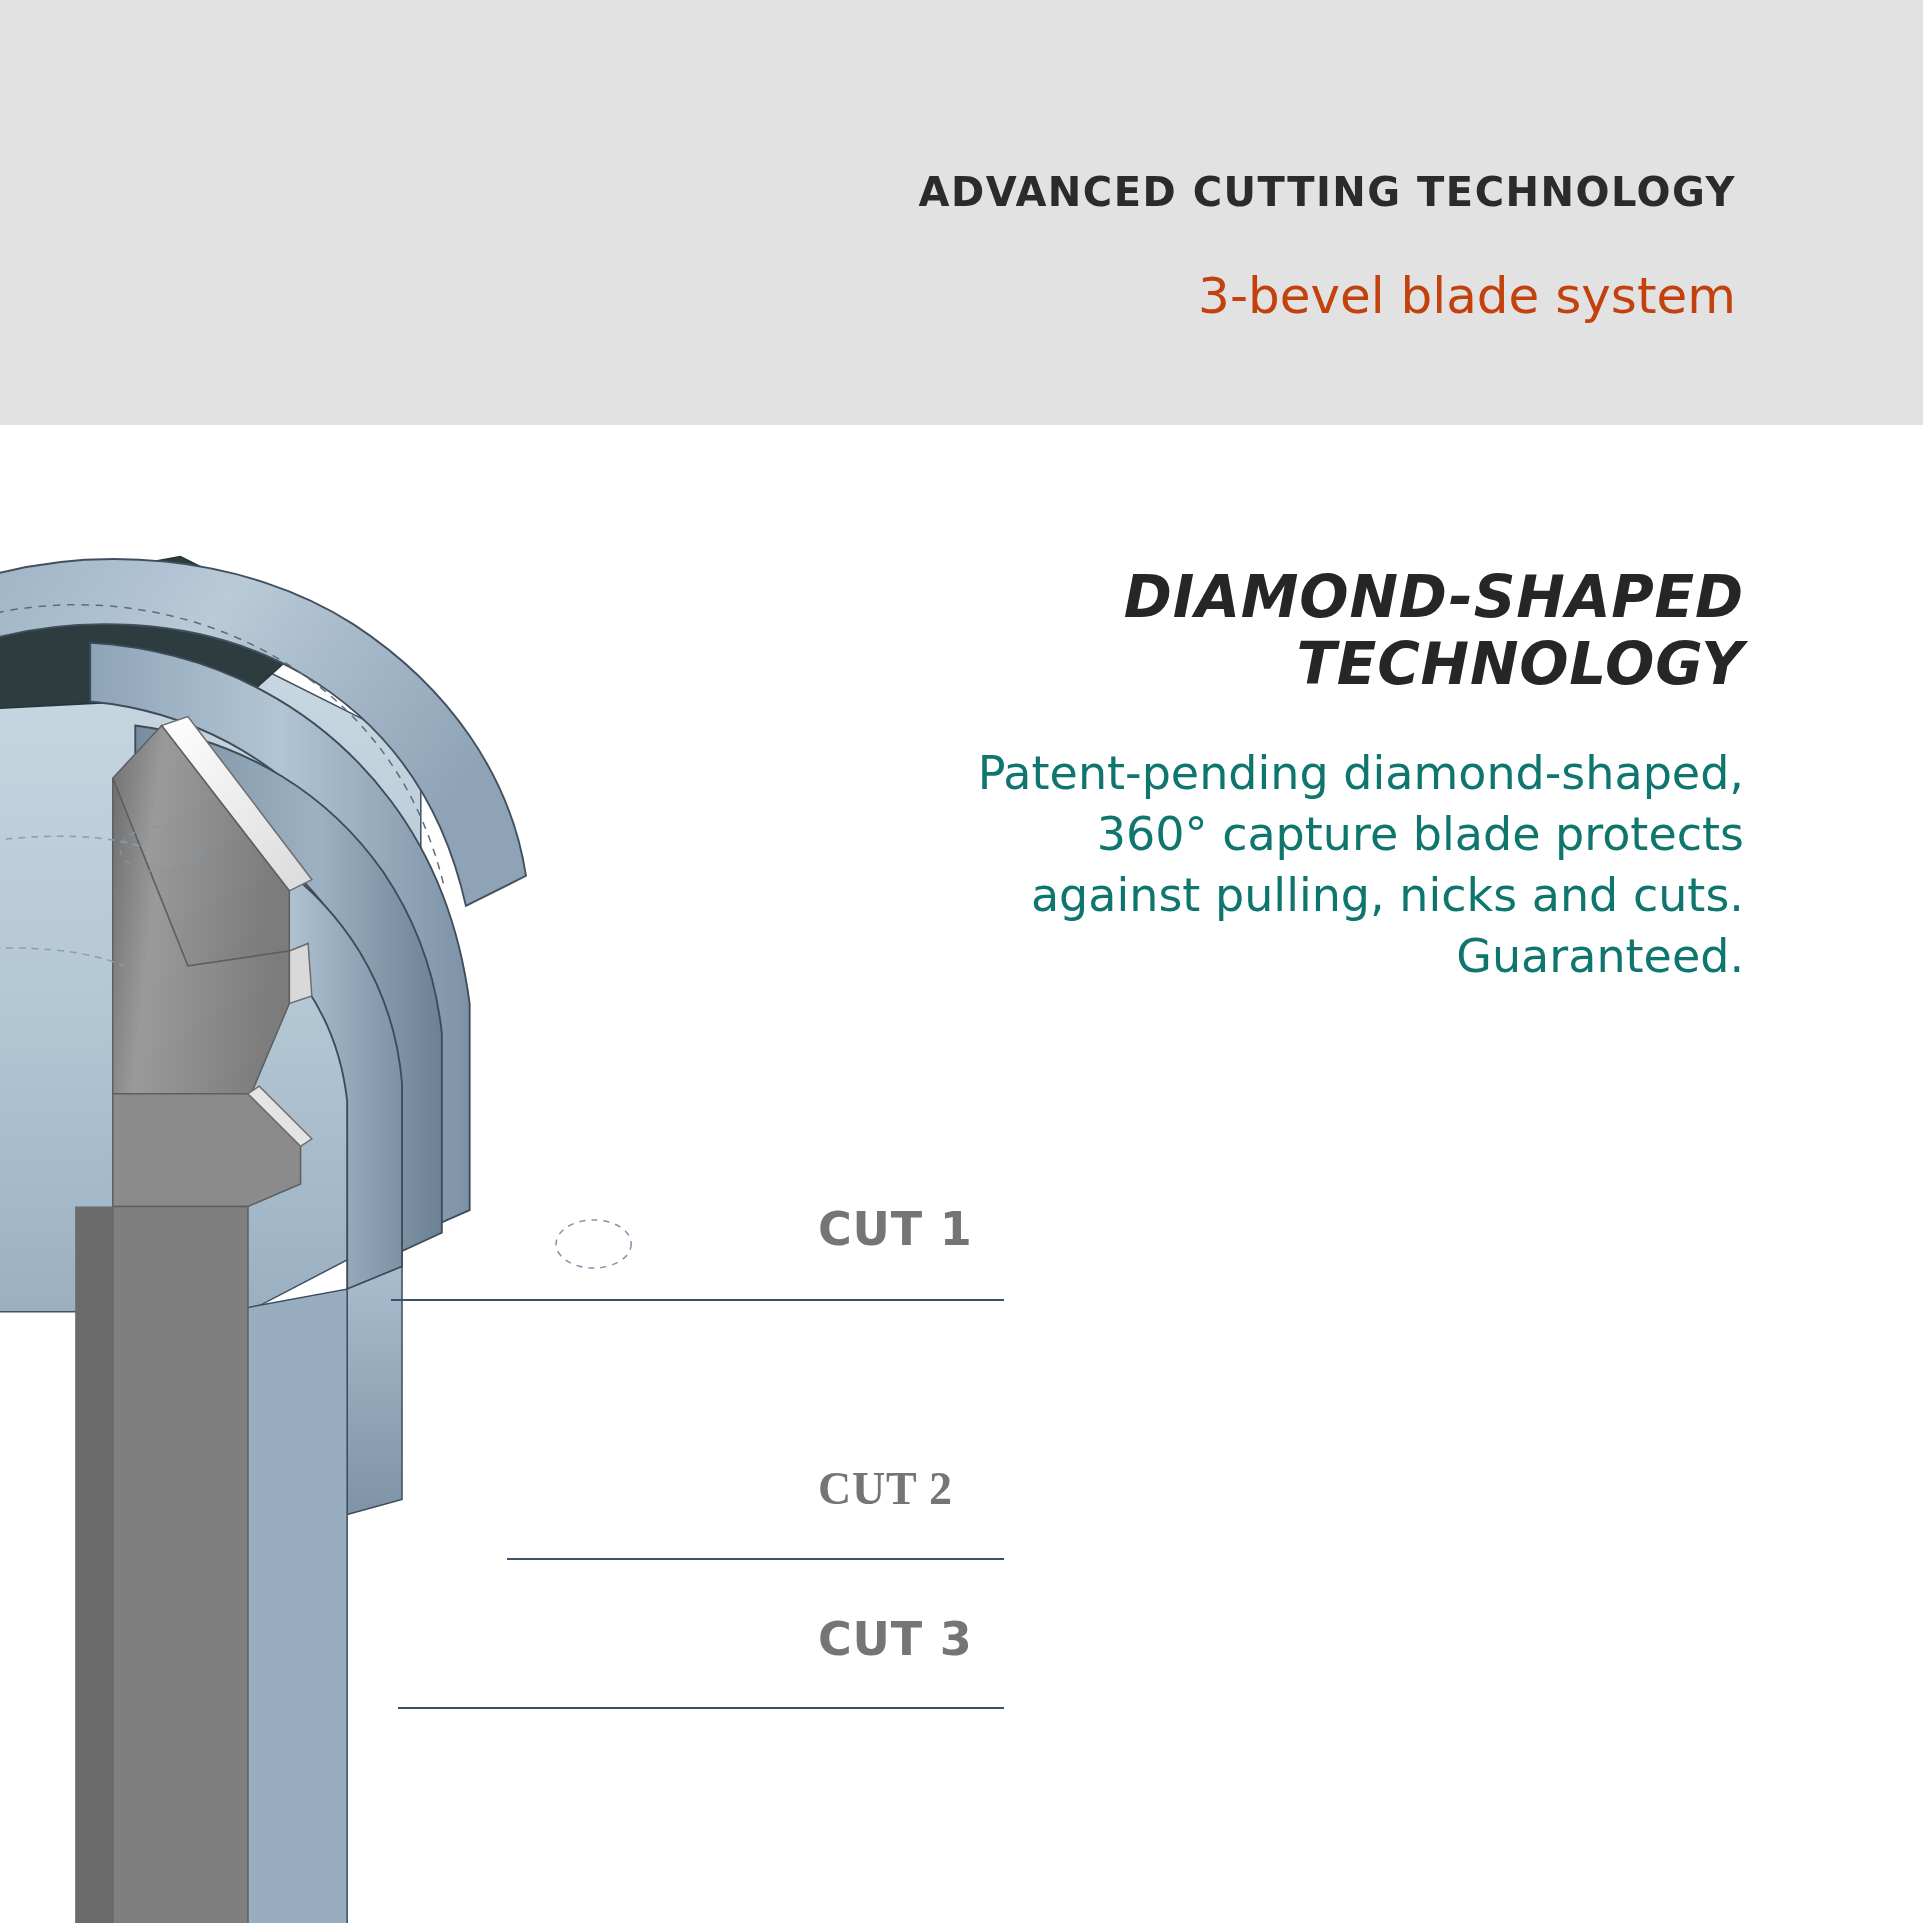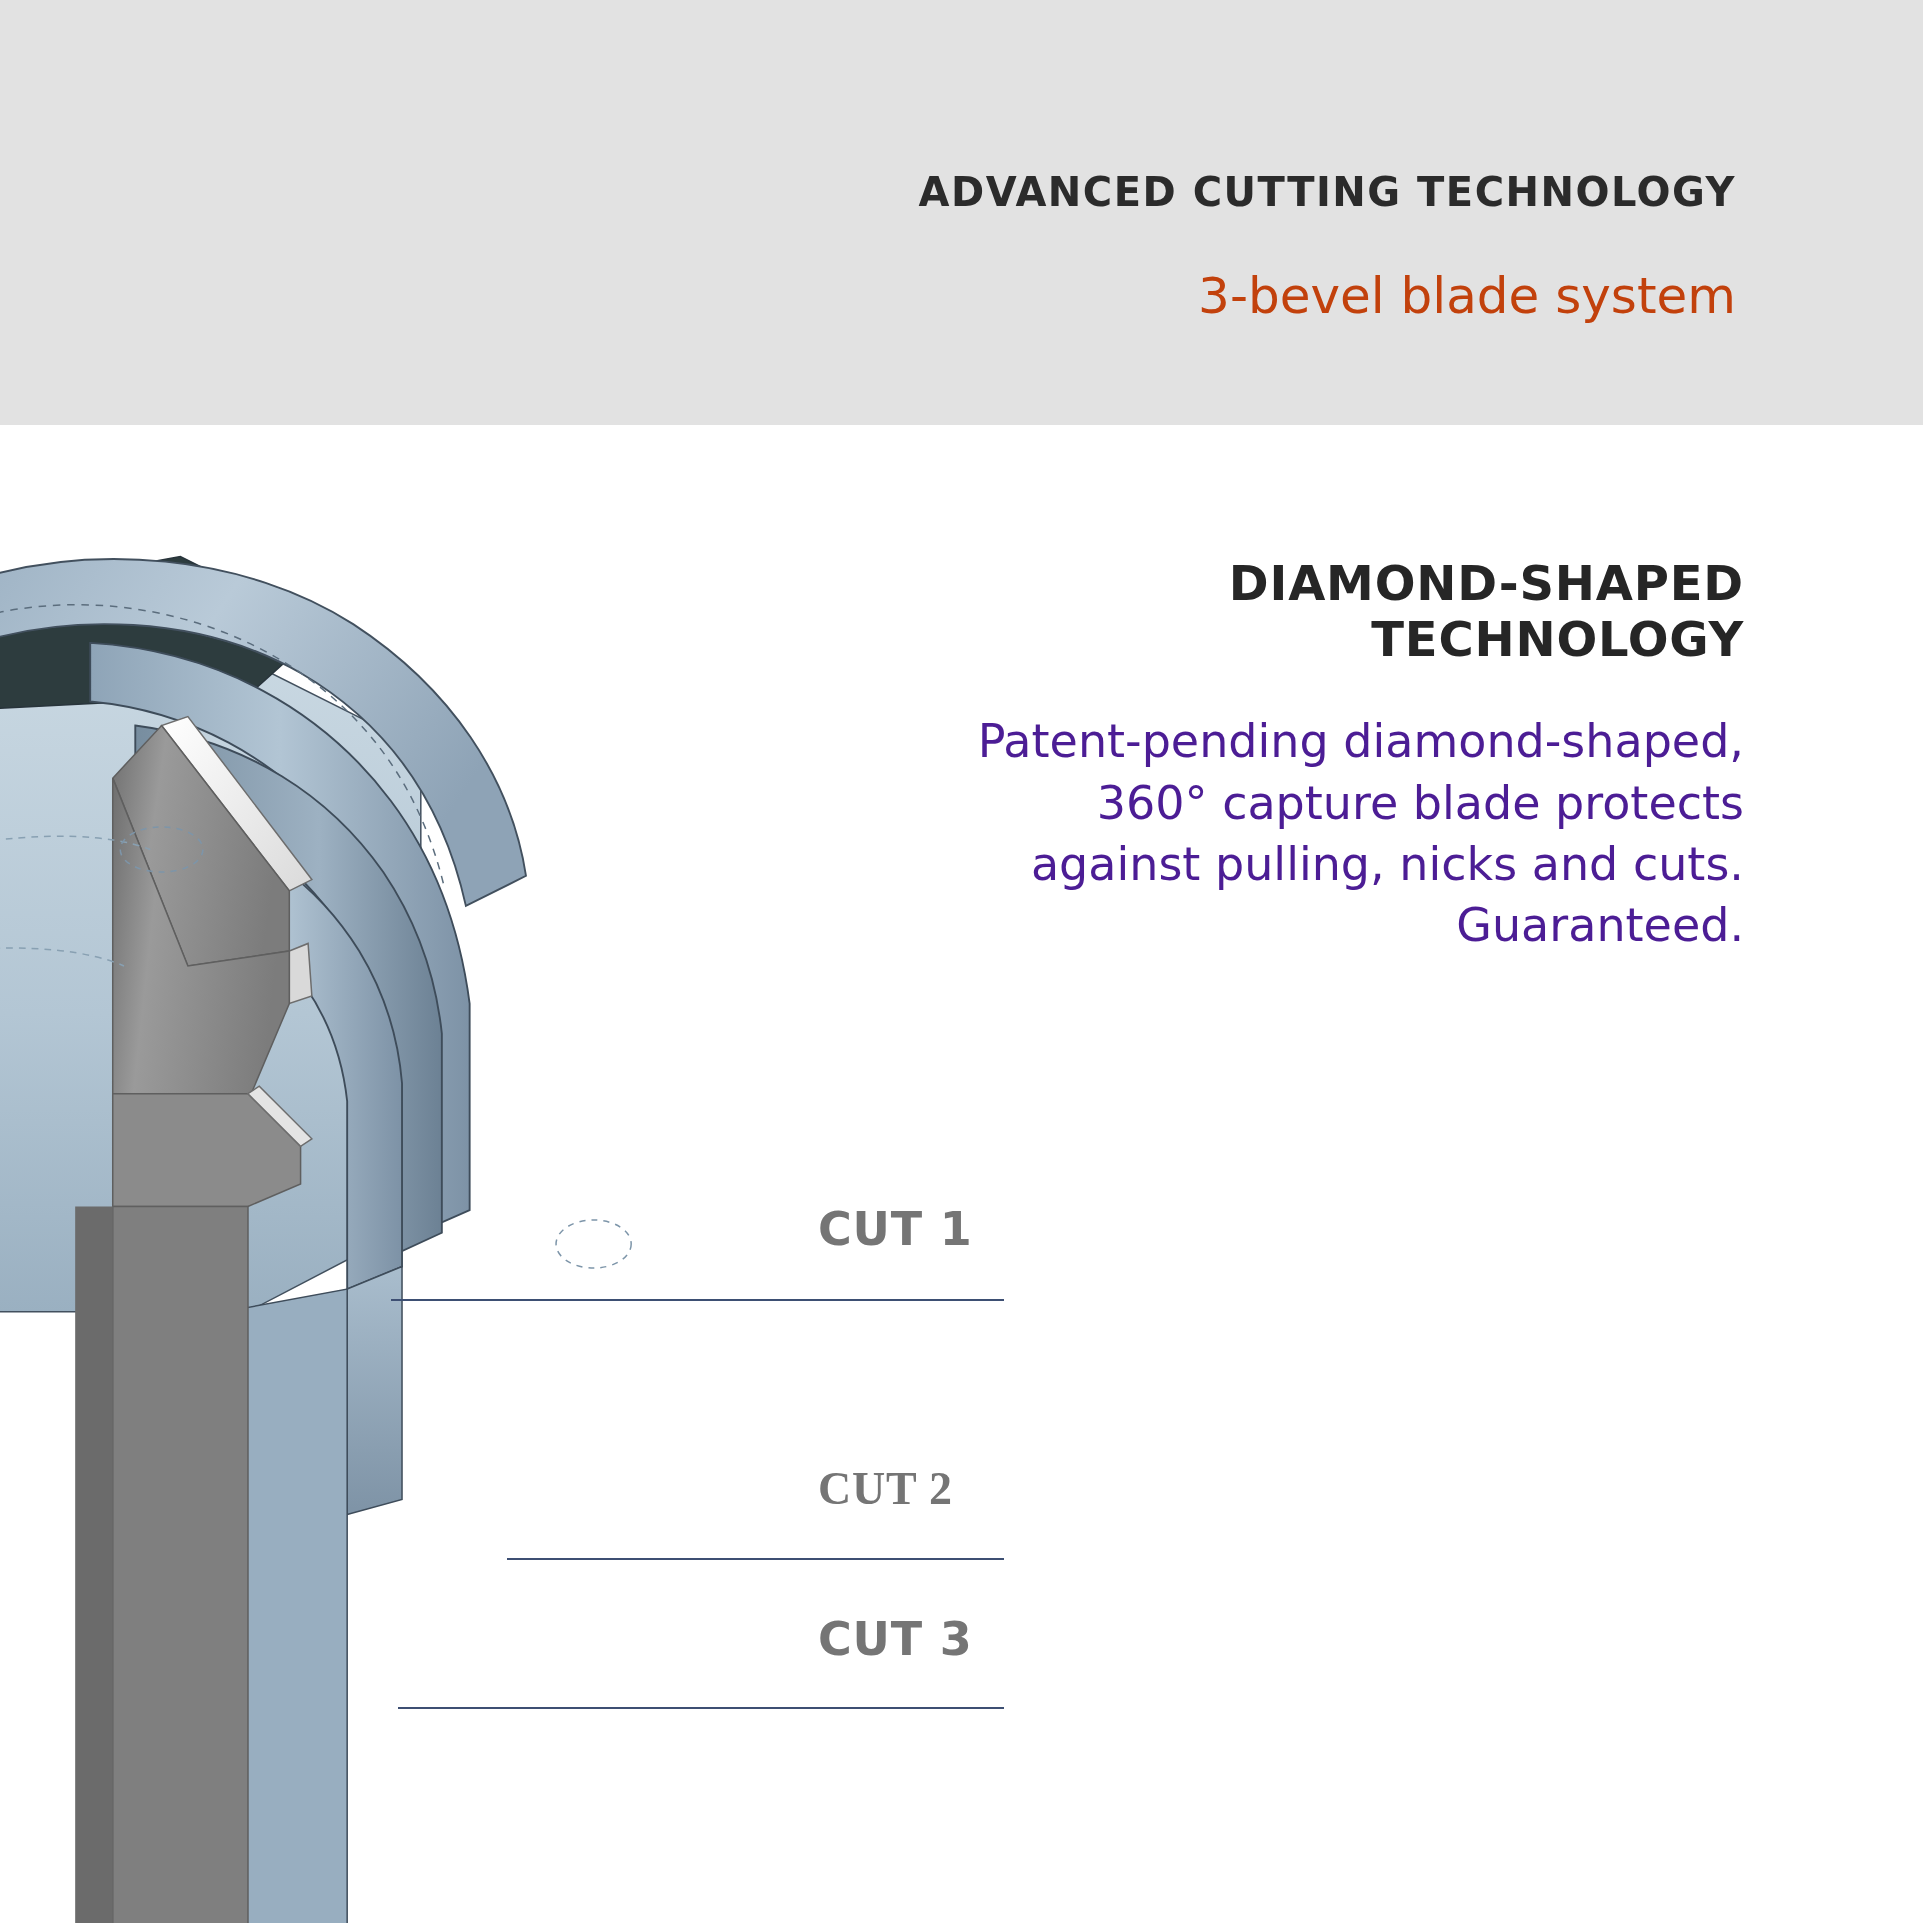--- a/index.html
+++ b/index.html
@@ -53,32 +53,33 @@
   .right-col {
     position: absolute;
     left: 932px;
     top: 556px;
     width: 812px;
     text-align: right;
   }
   .right-heading {
     font-family: "DejaVu Sans", sans-serif;
     font-weight: bold;
-    font-size: 48px;
+    font-size: 58px;
     line-height: 1.16;
     letter-spacing: 0.8px;
     color: #262626;
-    margin: 0 0 44px 0;
+    margin: 8px 0 44px 0;
+    font-style: italic;
   }
   .right-body {
     font-family: "DejaVu Sans", sans-serif;
     font-weight: normal;
     font-size: 46px;
     line-height: 1.33;
-    color: #4c1d95;
+    color: #0f766e;
     margin: 0;
   }
 
   
   .illustration {
     position: absolute;
     left: 0;
     top: 425px;
     width: 1052px;
     height: 1499px;

